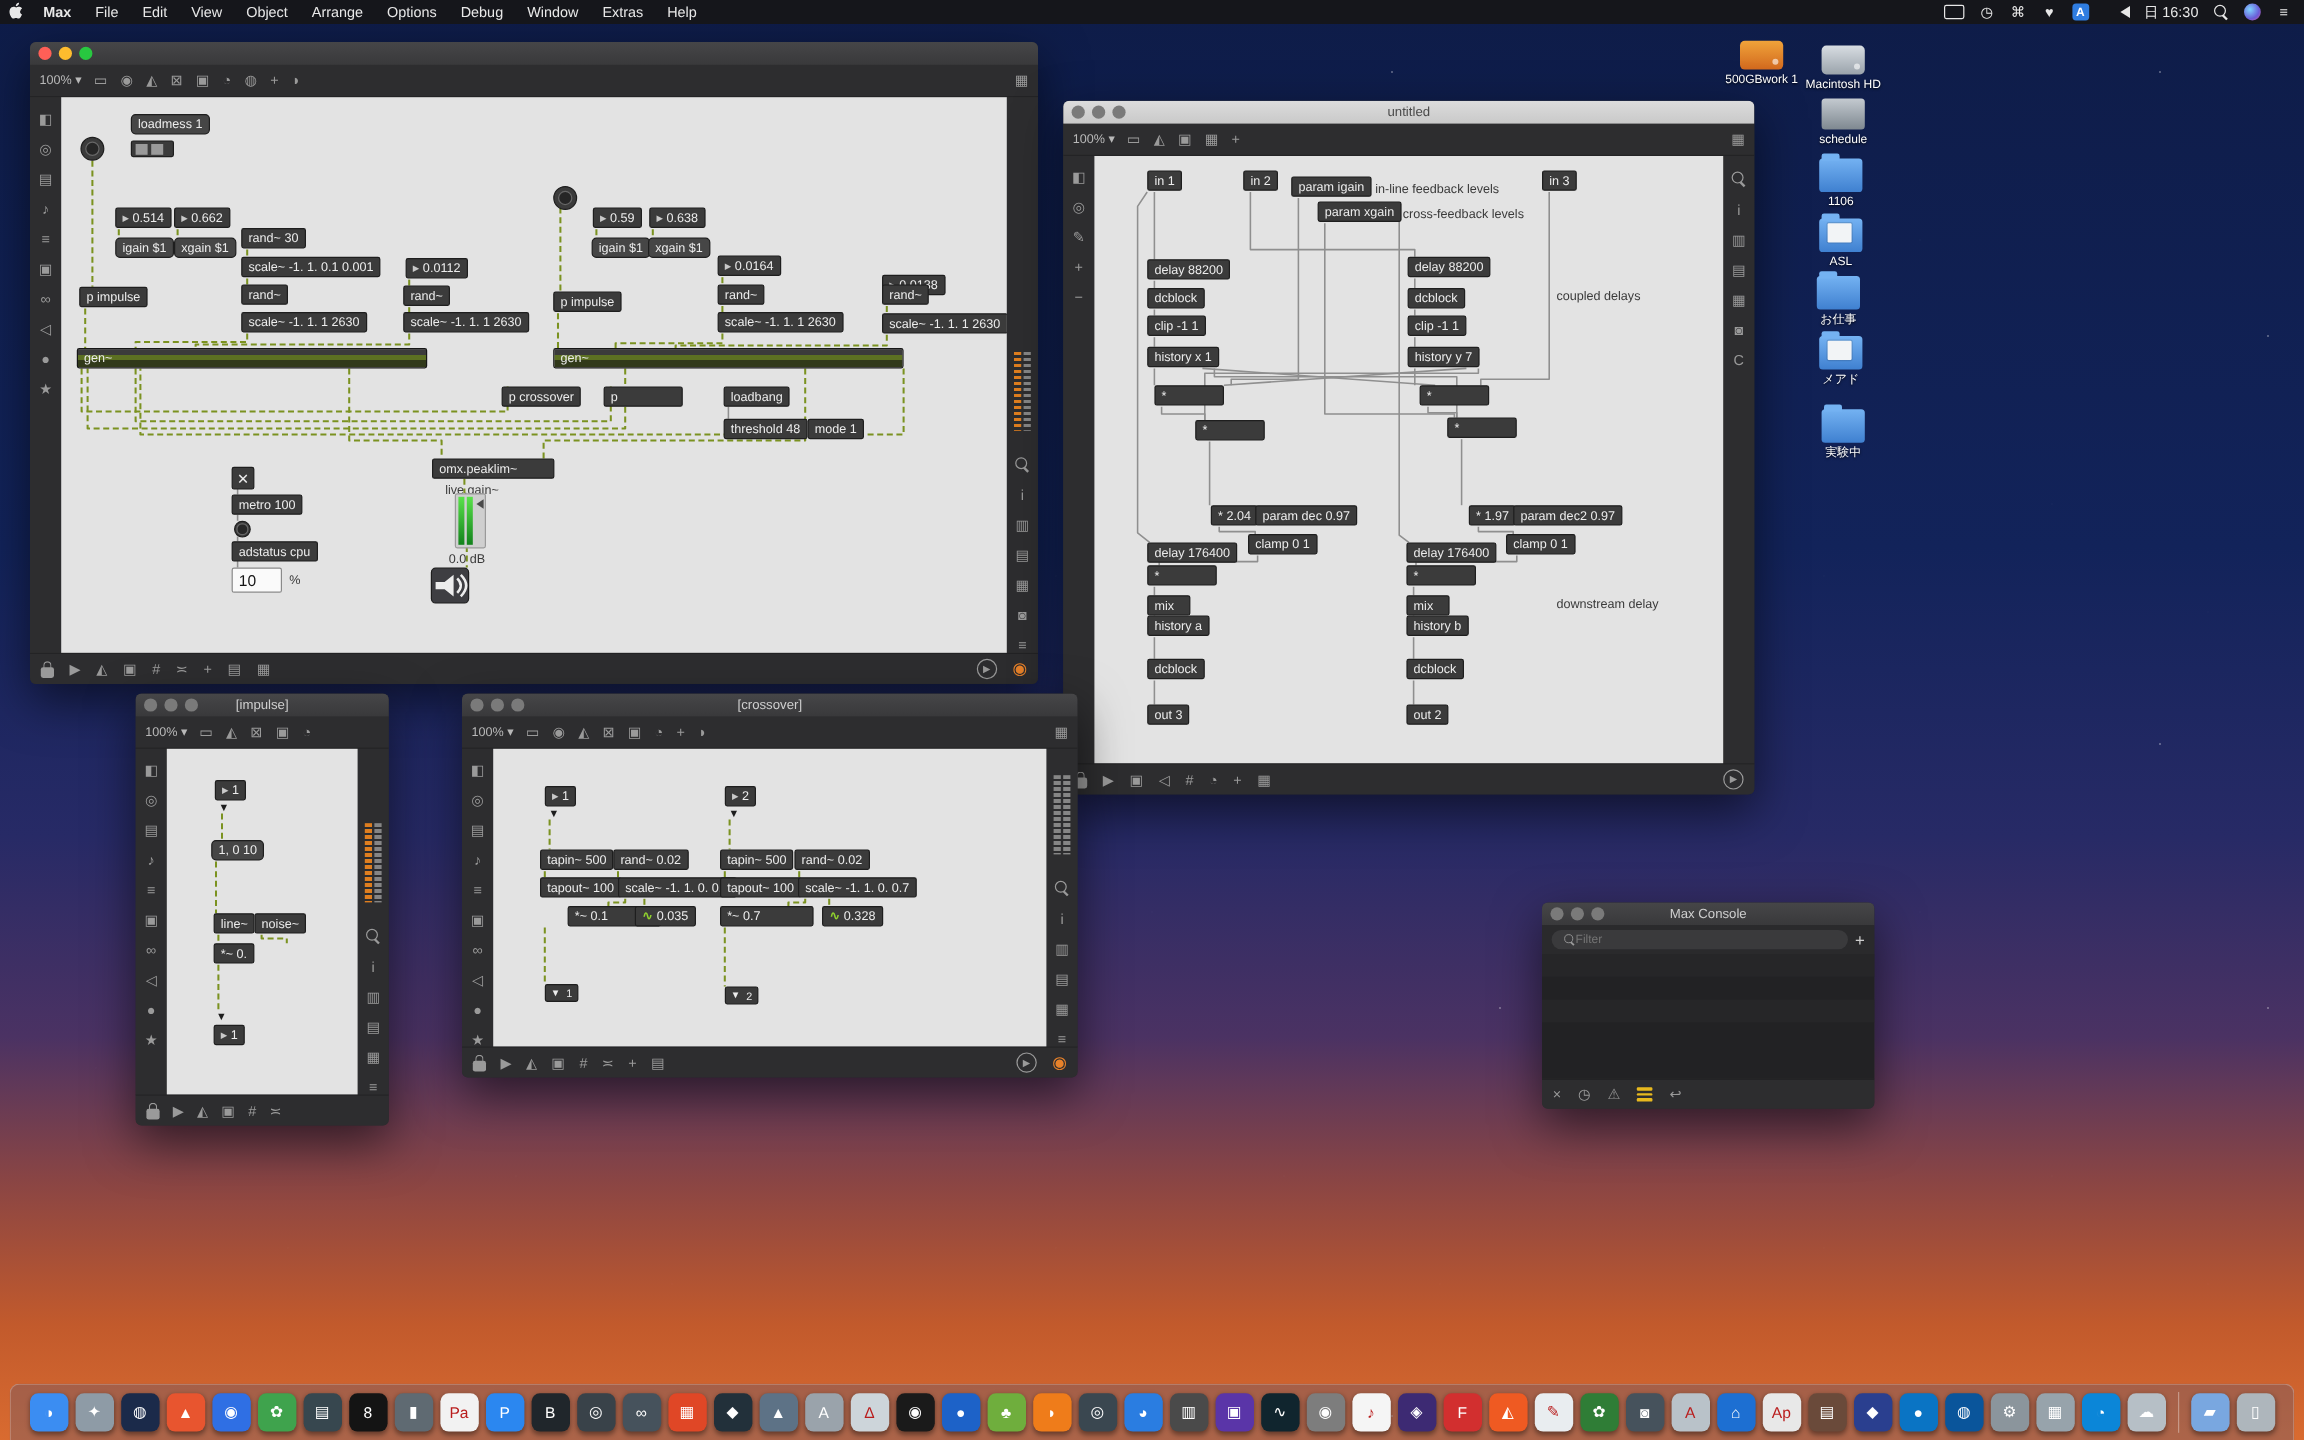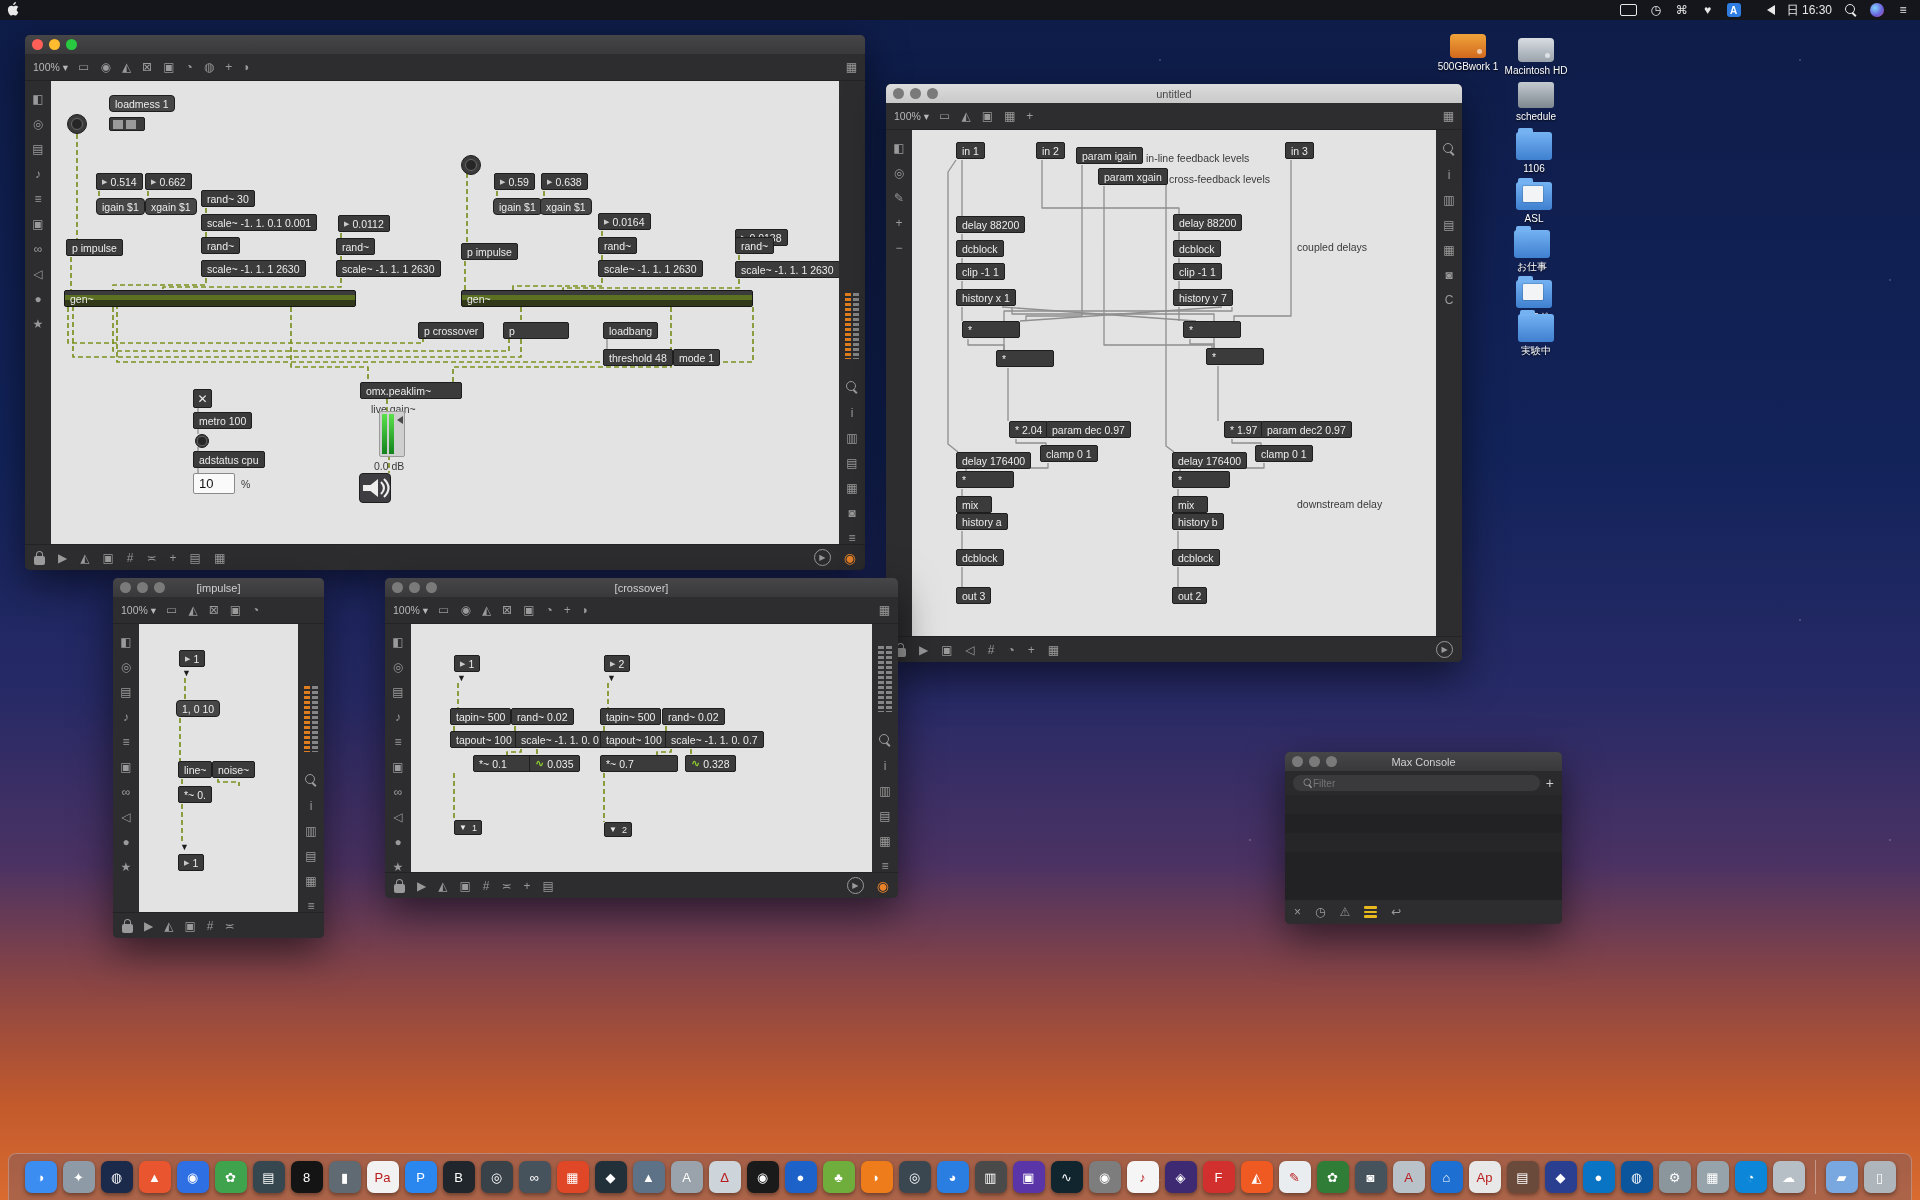--- a/index.html
+++ b/index.html
@@ -120,20 +120,33 @@
 <body>
 
 <div class="stars"></div>
 
 <div class="menubar">
   <span class="apple">
     <svg width="12" height="14" viewBox="0 0 12 14">
         <path fill="#e8e8e8" d="M8.2 2.1c.5-.6.8-1.4.7-2.1-.7 0-1.5.5-2 1.1-.4.5-.8 1.3-.7 2 .8.1 1.5-.4 2-1zM10 7.4c0-1.6 1.3-2.4 1.4-2.4-.8-1.1-2-1.3-2.4-1.3-1 -.1-2 .6-2.5.6-.5 0-1.3-.6-2.2-.6C3.2 3.7 2 4.4 1.4 5.5c-1.1 1.9-.3 4.8.8 6.4.5.8 1.1 1.6 2 1.6.8 0 1.1-.5 2.1-.5 1 0 1.2.5 2.1.5.9 0 1.5-.8 2-1.6.6-.9.9-1.8.9-1.8s-1.7-.7-1.7-2.7z"></path>
       </svg>
   </span>
+  <div class="menus">
+      <span>Max</span>
+      <span>File</span>
+      <span>Edit</span>
+      <span>View</span>
+      <span>Object</span>
+      <span>Arrange</span>
+      <span>Options</span>
+      <span>Debug</span>
+      <span>Window</span>
+      <span>Extras</span>
+      <span>Help</span>
+    </div>
   <div class="right">
     <span style="display:flex;gap:12px;align-items:center;">
         <span class="st st-display"></span>
         <span class="st">◷</span>
         <span class="st">⌘</span>
         <span class="st">♥</span>
         <span class="st st-abadge">A</span>
         <span class="st st-vol"></span>
       </span>
     <span class="st time">日 16:30</span>
@@ -788,16 +801,16 @@
     <div class="lbl">ASL</div>
   </div>
 <div class="dicon" style="left: 1496px; top: 230px;">
     <div class="ig folder"></div>
     <div class="lbl">お仕事</div>
   </div>
 <div class="dicon" style="left: 1498px; top: 280px;">
     <div class="ig folder folder-doc"></div>
     <div class="lbl">メアド</div>
   </div>
-<div class="dicon" style="left: 1500px; top: 314px;">
+<div class="dicon" style="left: 1500px; top: 341px;">
     <div class="ig folder"></div>
     <div class="lbl">実験中</div>
   </div>
 
 </body></html>

